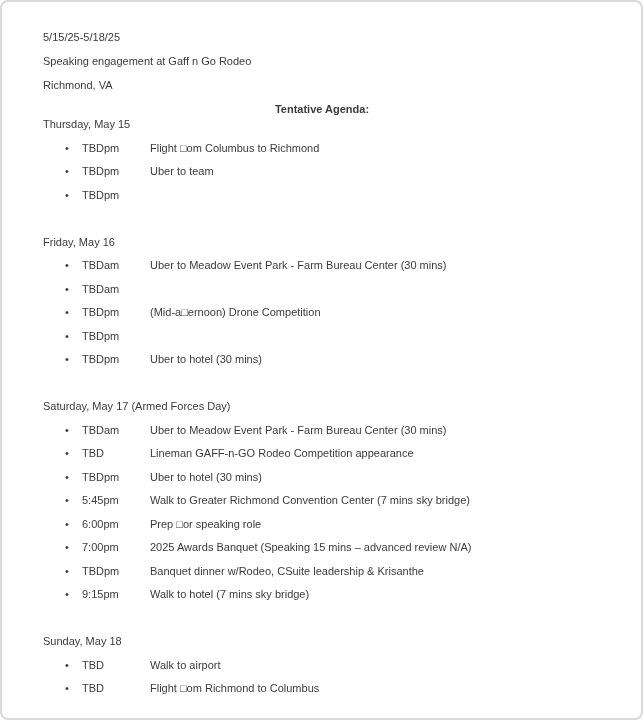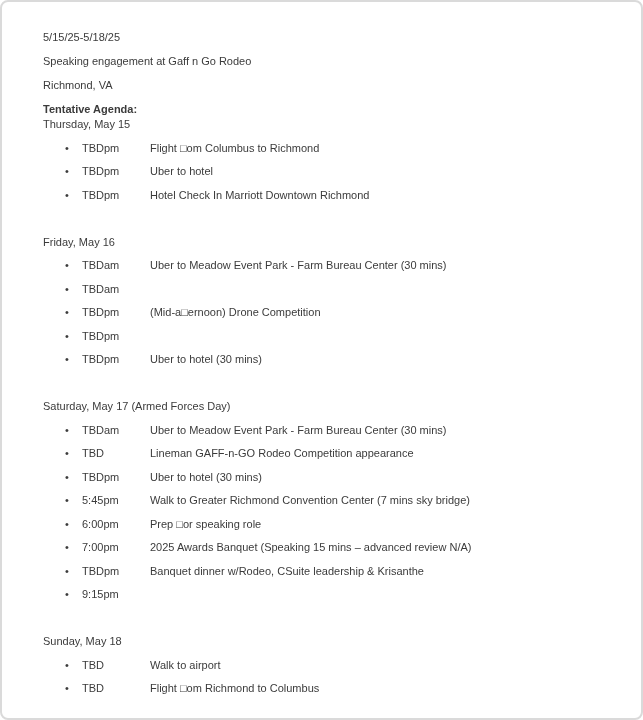--- a/index.html
+++ b/index.html
@@ -23,20 +23,21 @@
     padding: 28px 40px 0 41px;
     font-size: 11px;
     line-height: 14px;
   }
   .intro p {
     margin: 0 0 10px 0;
   }
   .agenda-label {
     font-weight: 700;
     margin: 0 0 1px 0;
+    text-align: center;
   }
   .day-heading {
     font-weight: 400;
   }
   .day:not(:first-child) {
     margin-top: 33px;
   }
   .row {
     display: flex;
     align-items: flex-start;
@@ -78,27 +79,26 @@
     <div class="items">
   <div class="row">
     <span class="bullet">•</span>
     <span class="time">TBDpm</span>
     <span class="desc">Flight □om Columbus to Richmond</span>
   </div>
 
   <div class="row">
     <span class="bullet">•</span>
     <span class="time">TBDpm</span>
-    <span class="desc">Uber to hotel</span>
-  </div>
-
-  <div class="row">
-    <span class="bullet">•</span>
-    <span class="time">TBDpm</span>
-    <span class="desc">Hotel Check In Marriott Downtown Richmond</span>
+    <span class="desc">Uber to team</span>
+  </div>
+
+  <div class="row">
+    <span class="bullet">•</span>
+    <span class="time">TBDpm</span>
   </div>
 </div>
   </section>
 
   <section class="day">
     <p class="day-heading">Friday, May 16</p>
     <div class="items">
   <div class="row">
     <span class="bullet">•</span>
     <span class="time">TBDam</span>
@@ -170,20 +170,21 @@
 
   <div class="row">
     <span class="bullet">•</span>
     <span class="time">TBDpm</span>
     <span class="desc">Banquet dinner w/Rodeo, CSuite leadership &amp; Krisanthe</span>
   </div>
 
   <div class="row">
     <span class="bullet">•</span>
     <span class="time">9:15pm</span>
+    <span class="desc">Walk to hotel (7 mins sky bridge)</span>
   </div>
 </div>
   </section>
 
   <section class="day">
     <p class="day-heading">Sunday, May 18</p>
     <div class="items">
   <div class="row">
     <span class="bullet">•</span>
     <span class="time">TBD</span>

